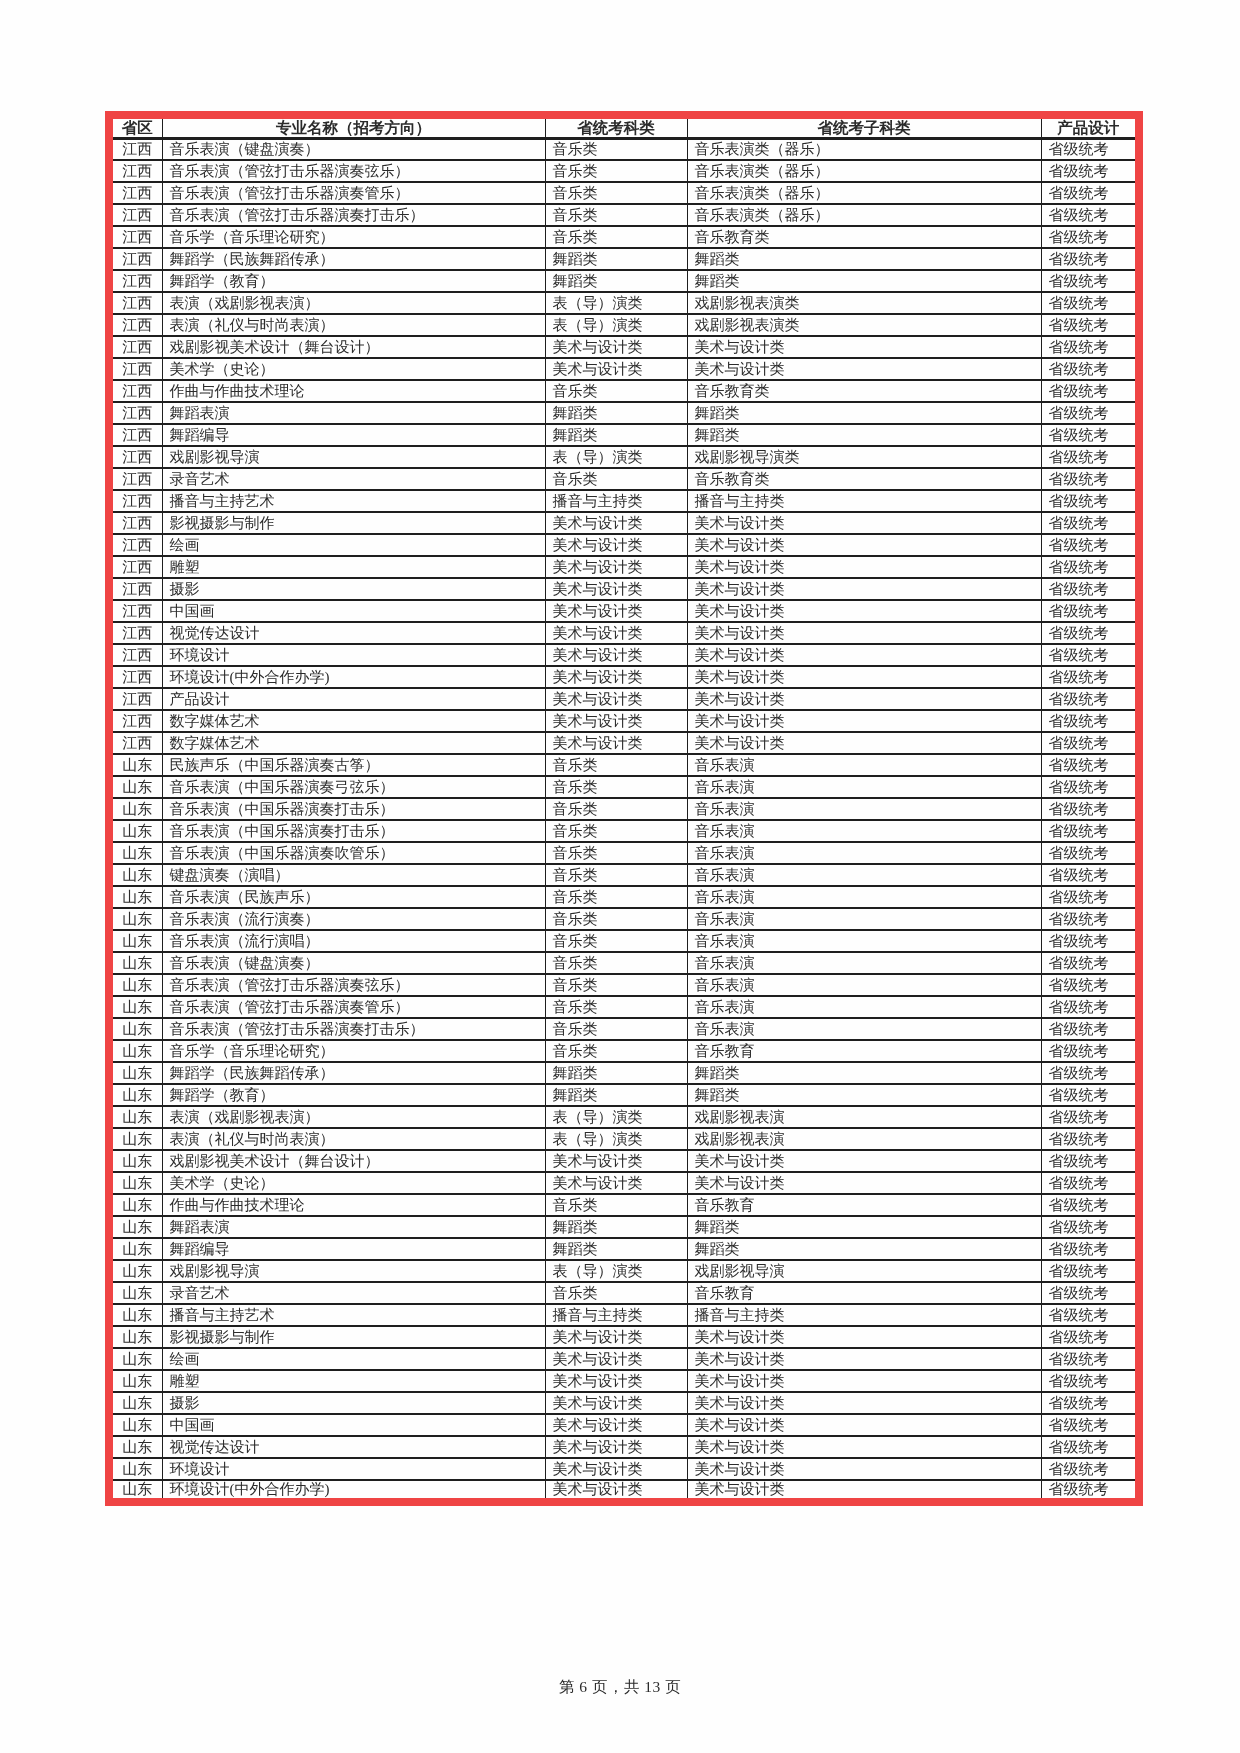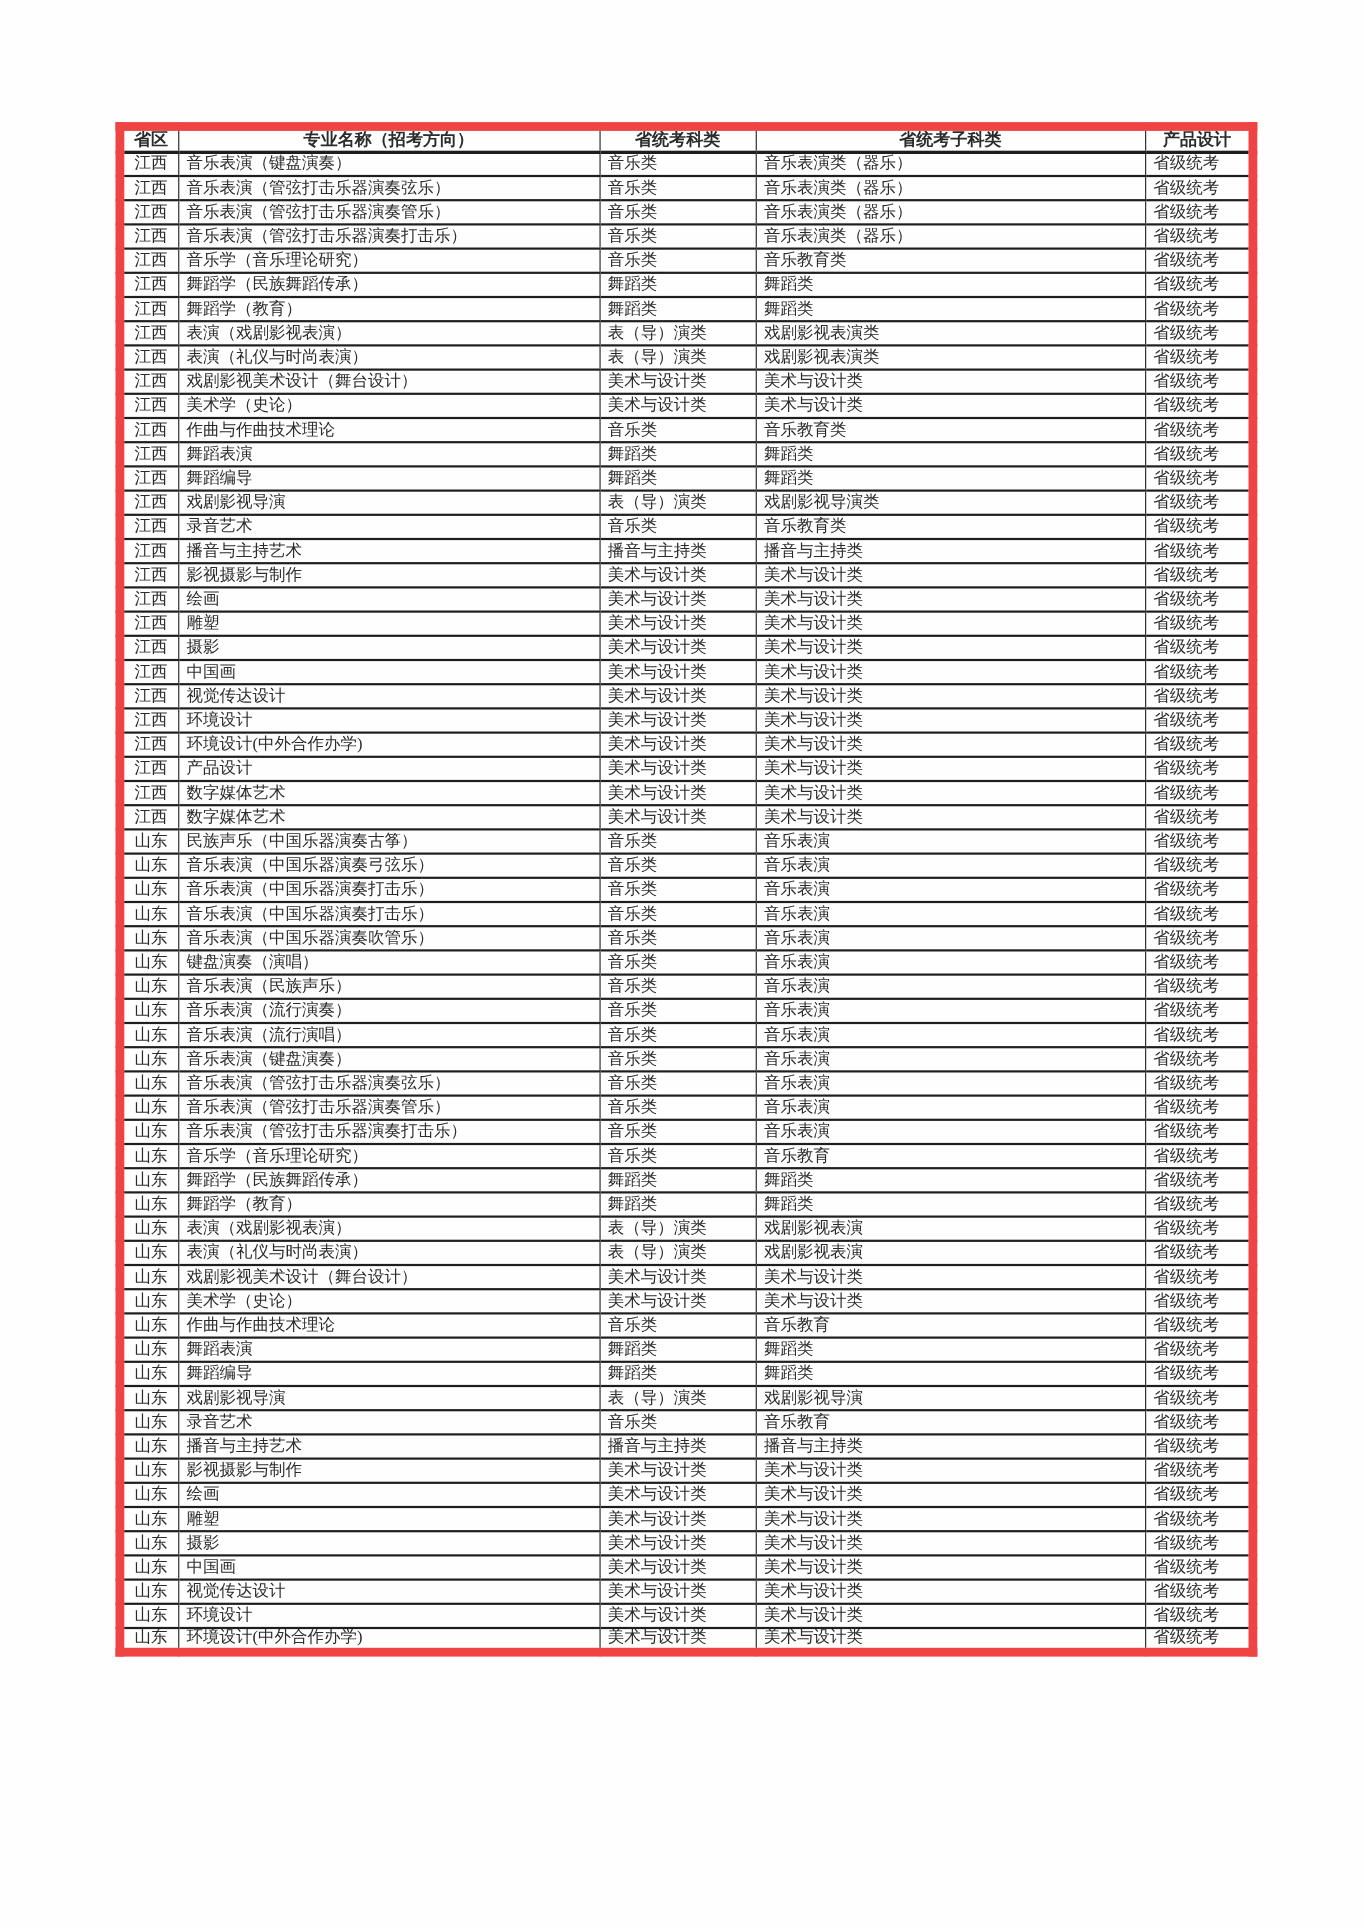--- a/index.html
+++ b/index.html
@@ -510,14 +510,15 @@
         <tr>
           <td class="c-province">山东</td>
           <td>环境设计(中外合作办学)</td>
           <td>美术与设计类</td>
           <td>美术与设计类</td>
           <td>省级统考</td>
         </tr>
       </tbody>
   </table>
 
+  <div class="footer">第 6 页，共 13 页</div>
 
 </div>
 
 </body></html>

